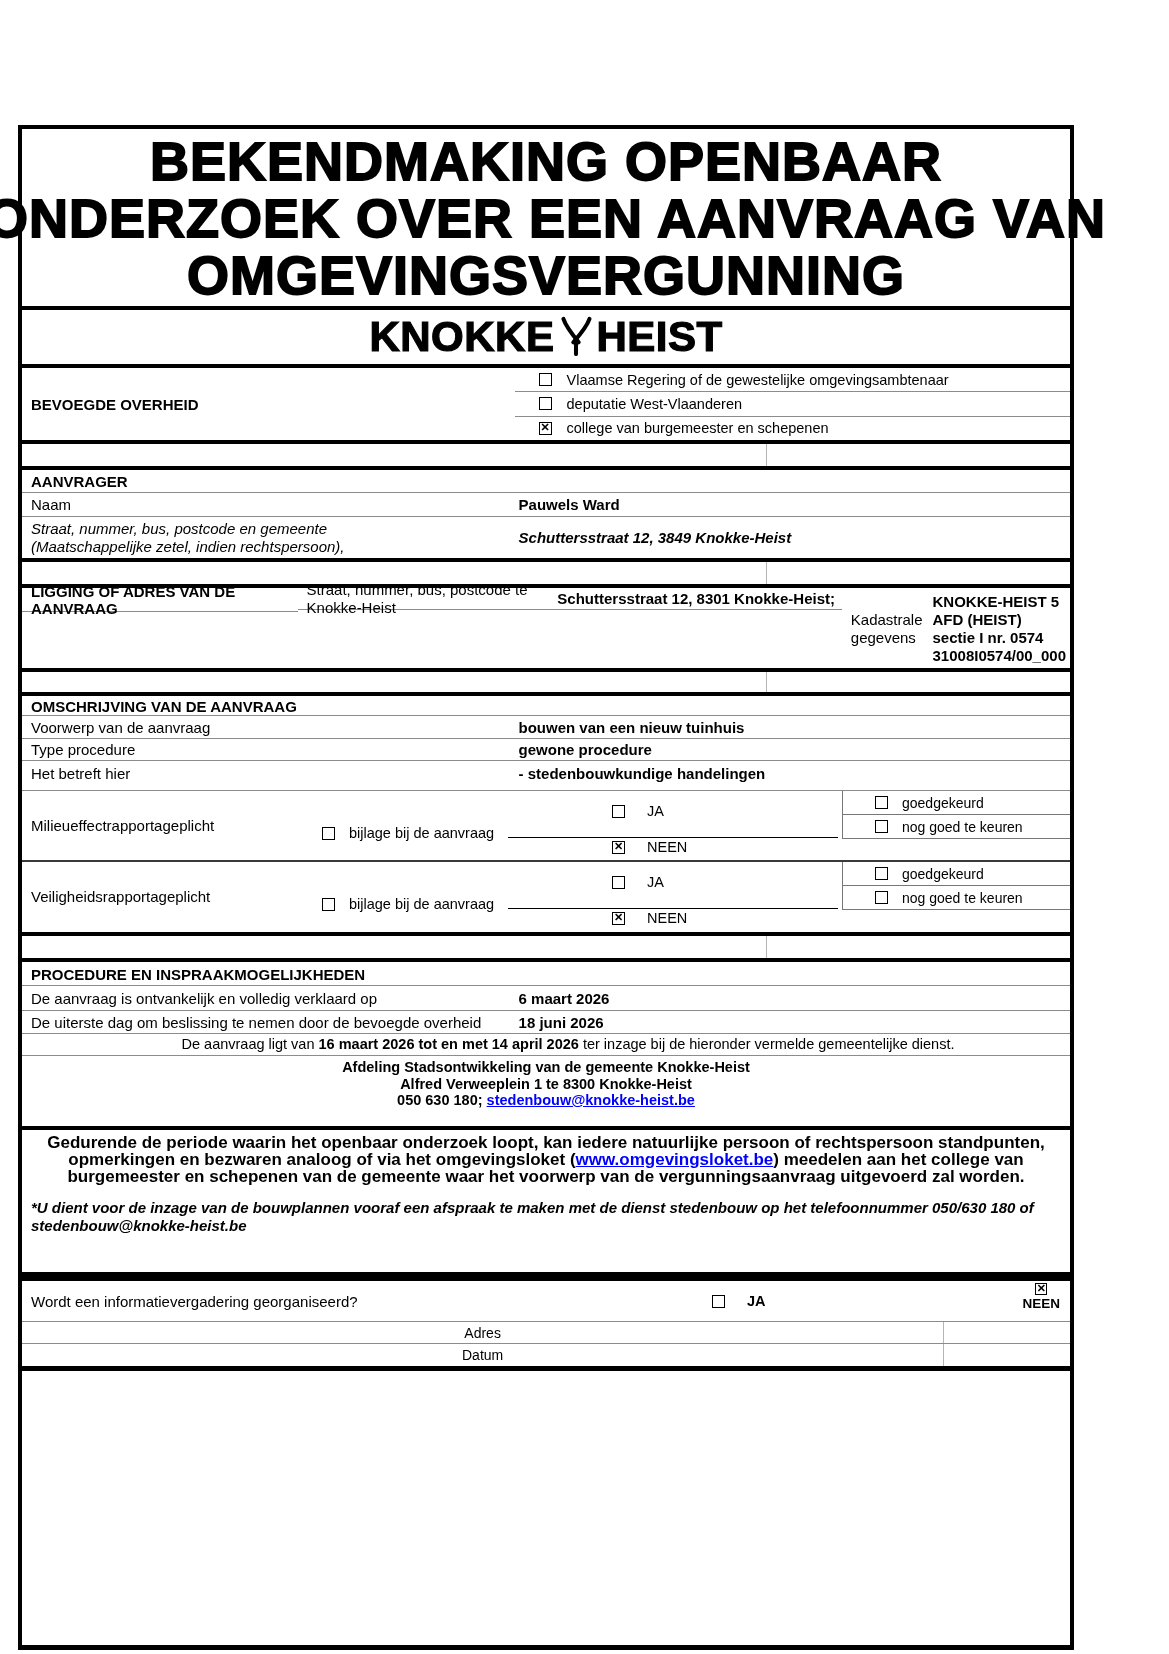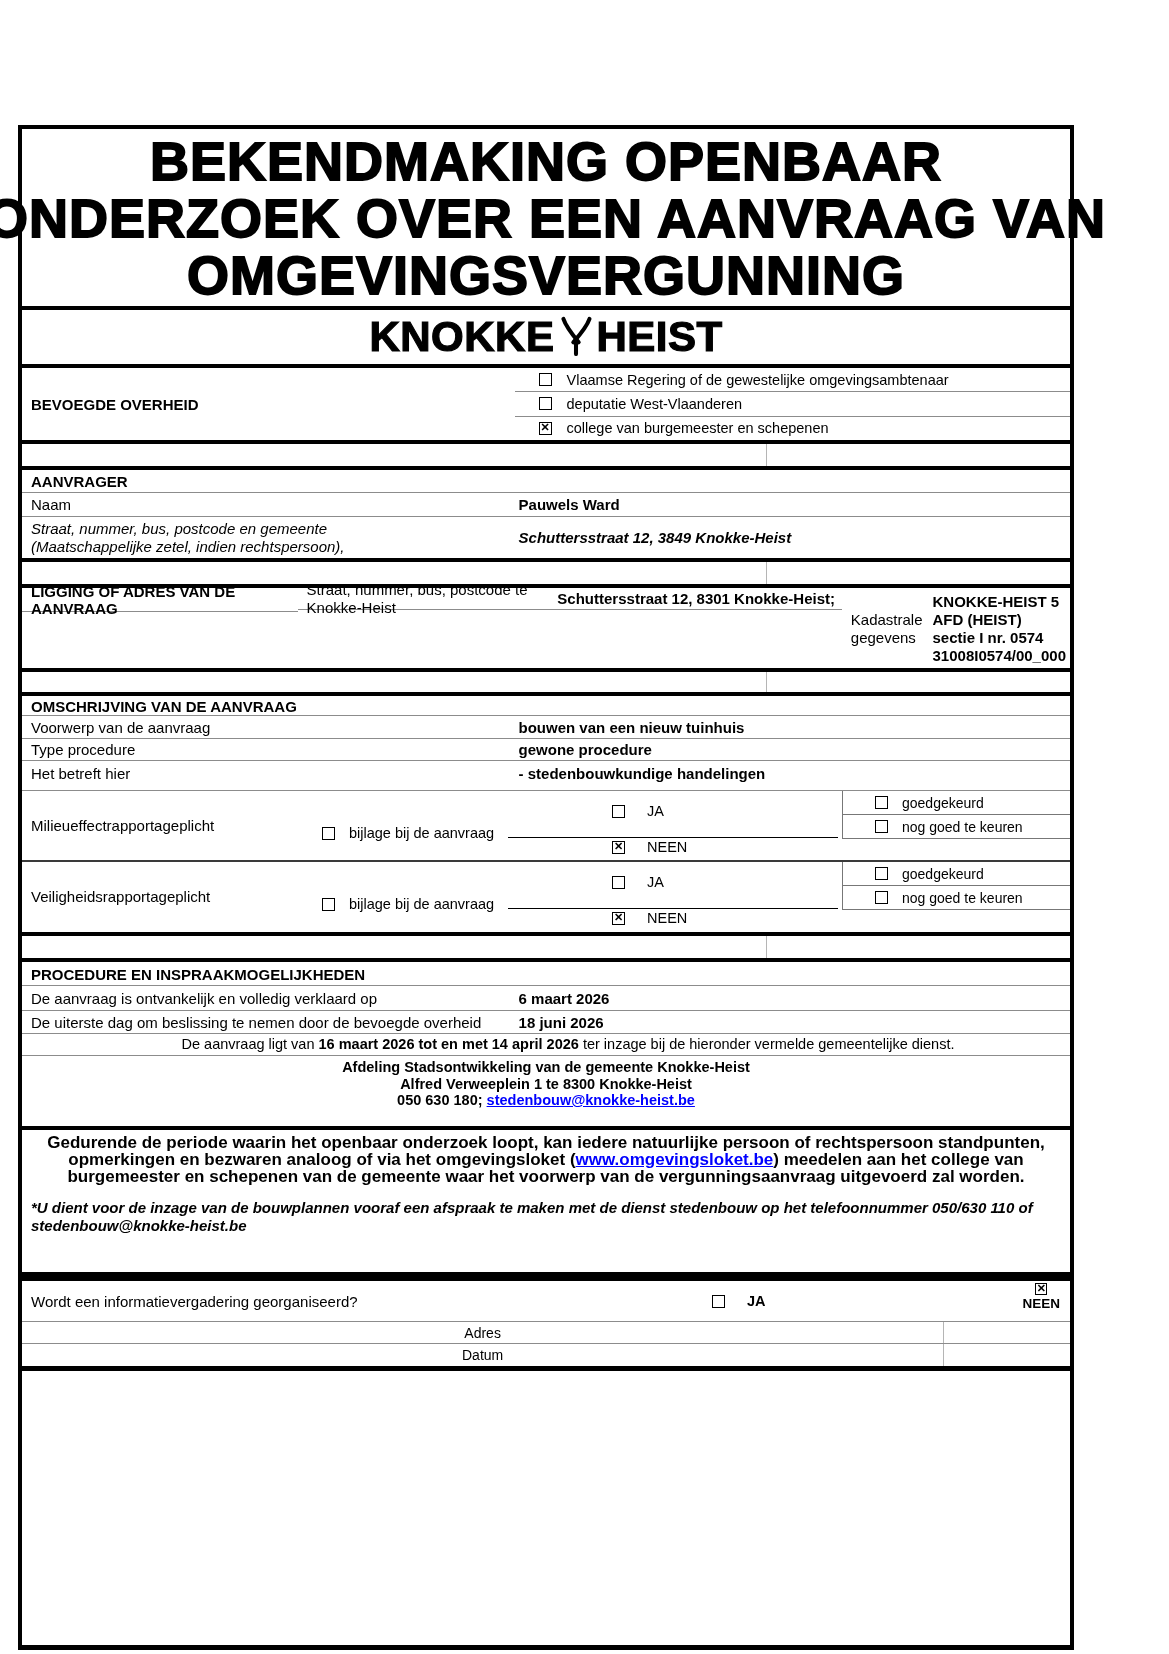--- a/index.html
+++ b/index.html
@@ -268,21 +268,21 @@
         <span>De aanvraag ligt van </span><b>16 maart 2026 tot en met 14 april 2026</b><span> ter inzage bij de hieronder vermelde gemeentelijke dienst.</span>
       </div>
       <div class="dienst">
         <div>Afdeling Stadsontwikkeling van de gemeente Knokke-Heist</div>
         <div>Alfred Verweeplein 1 te 8300 Knokke-Heist</div>
         <div><span>050 630 180; </span><a class="link">stedenbouw@knokke-heist.be</a></div>
       </div>
       <div class="bezwaar">
         <span>Gedurende de periode waarin het openbaar onderzoek loopt, kan iedere natuurlijke persoon of rechtspersoon standpunten, opmerkingen en bezwaren analoog of via het omgevingsloket (</span><a class="link">www.omgevingsloket.be</a><span>) meedelen aan het college van burgemeester en schepenen van de gemeente waar het voorwerp van de vergunningsaanvraag uitgevoerd zal worden.</span>
       </div>
-      <div class="afspraak">*U dient voor de inzage van de bouwplannen vooraf een afspraak te maken met de dienst stedenbouw op het telefoonnummer 050/630 110 of stedenbouw@knokke-heist.be</div>
+      <div class="afspraak">*U dient voor de inzage van de bouwplannen vooraf een afspraak te maken met de dienst stedenbouw op het telefoonnummer 050/630 180 of stedenbouw@knokke-heist.be</div>
     </div>
 
     <div class="bottom-info">
       <div class="wordt-row">
         <div class="wordt-q">Wordt een informatievergadering georganiseerd?</div>
         <div class="wordt-ja">
           <span class="cb"></span>
           <span>JA</span>
         </div>
         <div class="wordt-neen">

